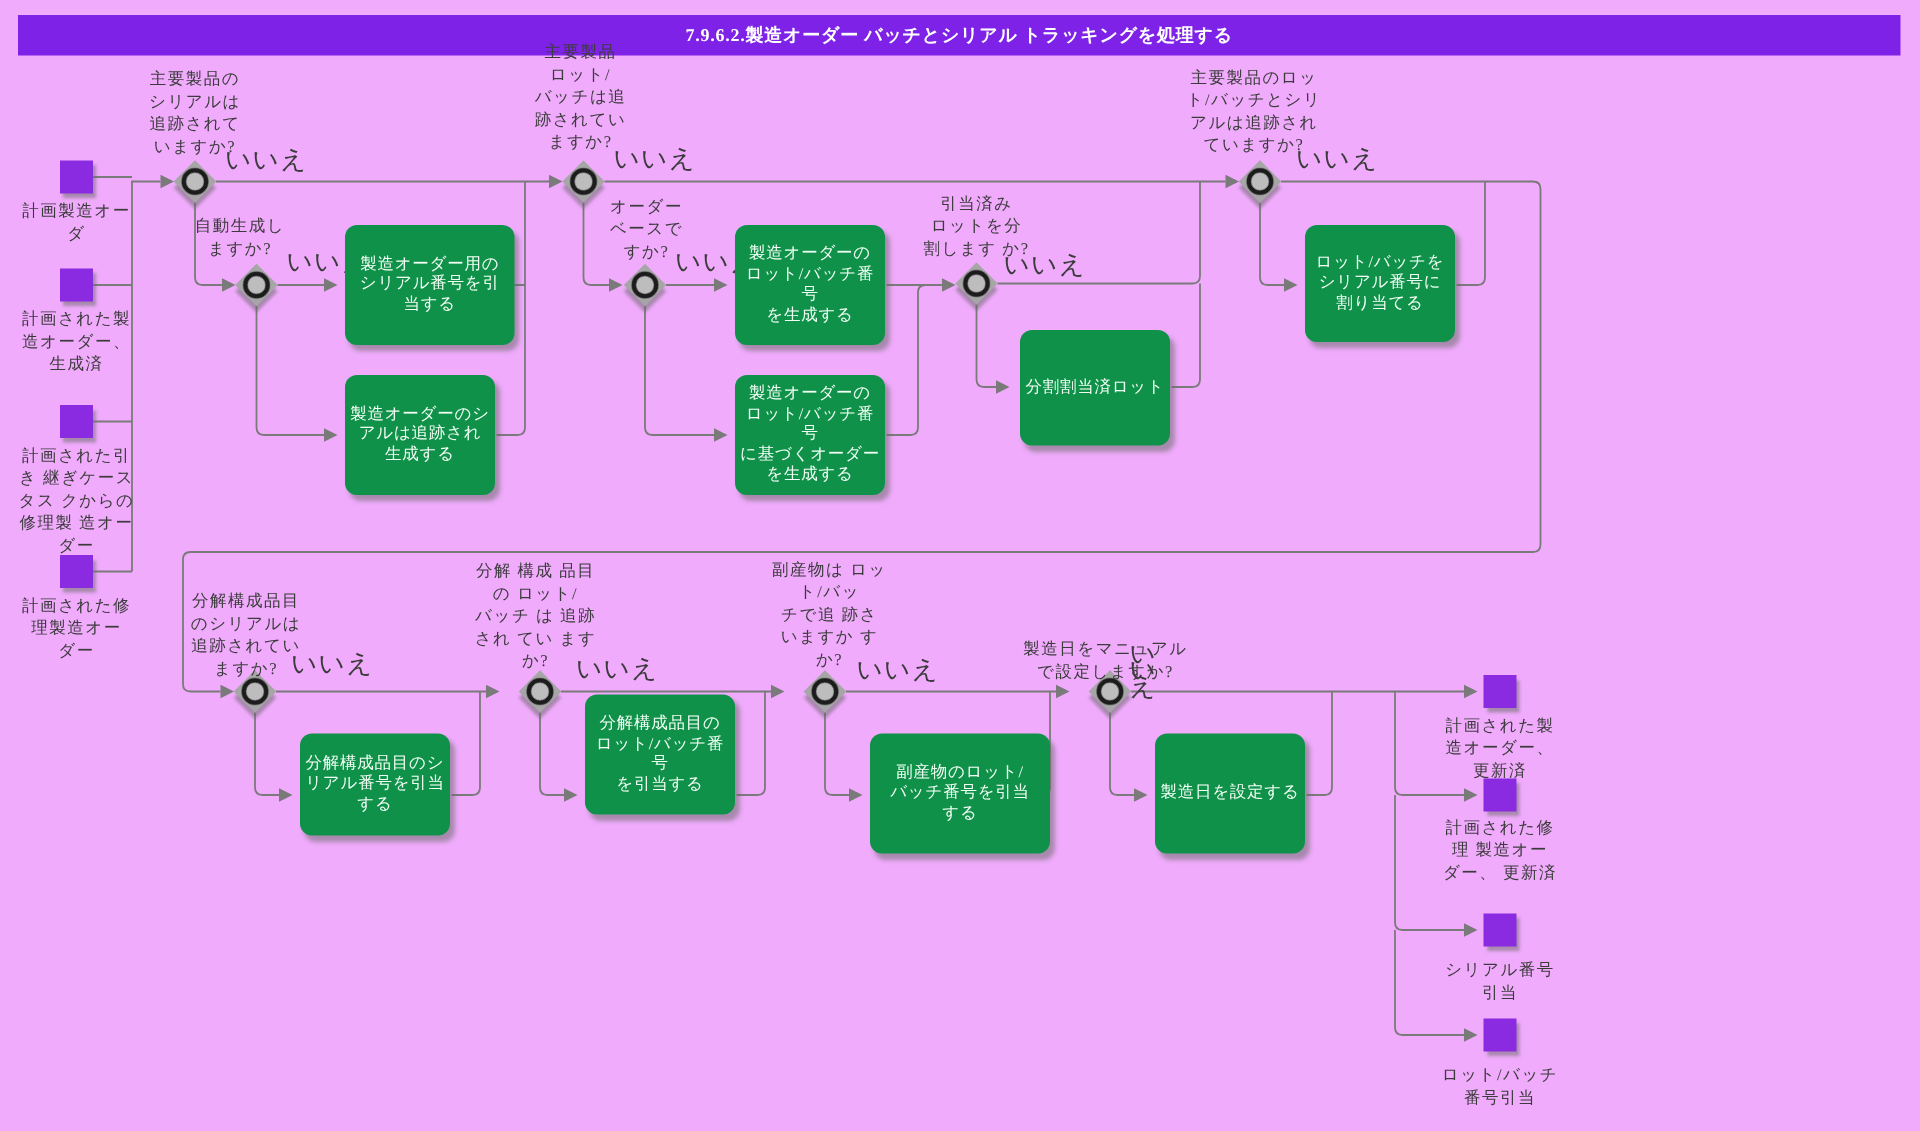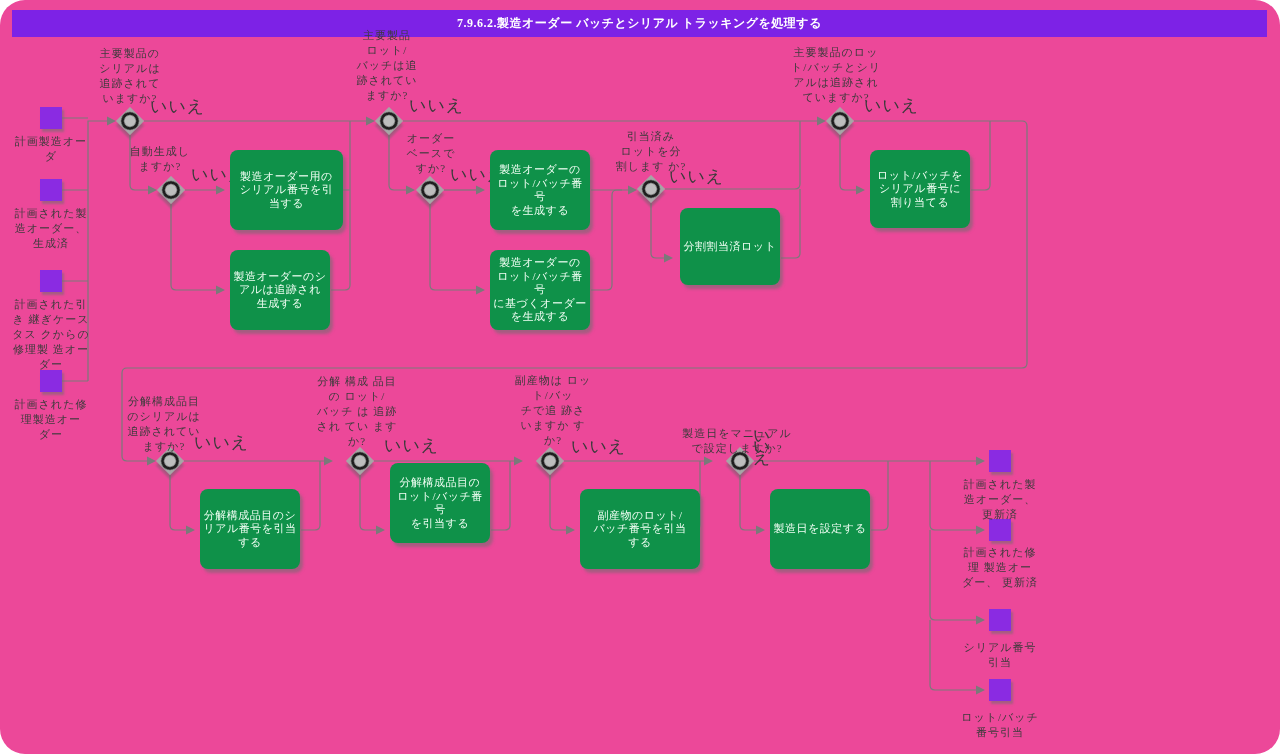--- a/index.html
+++ b/index.html
@@ -1,17 +1,17 @@
 <!DOCTYPE html>
 <html><head>
 <meta charset="utf-8">
 <style>
   html,body{margin:0;padding:0;background:#fff;}
-  #stage{position:relative;width:1280px;height:754px;background:#ec4899;overflow:hidden;
-         font-family:"Liberation Serif","DejaVu Serif",serif;border-radius:25px;}
+  #stage{position:relative;width:1280px;height:754px;background:#f0abfc;overflow:hidden;
+         font-family:"Liberation Serif","DejaVu Serif",serif;}
   .titlebar{position:absolute;left:12px;top:10px;width:1255px;height:27px;background:#7d22e6;
             display:flex;align-items:center;justify-content:center;}
   .titlebar span{color:#fff;font-weight:bold;font-size:12px;letter-spacing:.5px;}
   svg.wires{position:absolute;left:0;top:0;}
   .task{position:absolute;background:#0f9149;border-radius:8px;color:#f2fff5;
         display:flex;align-items:center;justify-content:center;text-align:center;
         font-size:11px;line-height:13.5px;letter-spacing:.5px;white-space:pre-line;
         box-shadow:3px 4px 3px rgba(110,110,110,.55);padding:2px;box-sizing:border-box;}
   .event{position:absolute;width:22px;height:22px;background:#8a2be2;
          box-shadow:2px 3px 2px rgba(110,110,110,.55);}
@@ -203,25 +203,25 @@
   <div class="task" style="left:230px;top:250px;width:100px;height:80px">製造オーダーのシ
 アルは追跡され
 生成する</div>
   <div class="task" style="left:490px;top:150px;width:100px;height:80px">製造オーダーの
 ロット/バッチ番号
 を生成する</div>
   <div class="task" style="left:490px;top:250px;width:100px;height:80px">製造オーダーの
 ロット/バッチ番号
 に基づくオーダー
 を生成する</div>
-  <div class="task" style="left:680px;top:208px;width:100px;height:77px">分割割当済ロット</div>
+  <div class="task" style="left:680px;top:220px;width:100px;height:77px">分割割当済ロット</div>
   <div class="task" style="left:870px;top:150px;width:100px;height:78px">ロット/バッチを
 シリアル番号に
 割り当てる</div>
-  <div class="task" style="left:200px;top:489px;width:100px;height:80px">分解構成品目のシ
+  <div class="task" style="left:200px;top:489px;width:100px;height:68px">分解構成品目のシ
 リアル番号を引当
 する</div>
   <div class="task" style="left:390px;top:463px;width:100px;height:80px">分解構成品目の
 ロット/バッチ番号
 を引当する</div>
   <div class="task" style="left:580px;top:489px;width:120px;height:80px">副産物のロット/
 バッチ番号を引当
 する</div>
   <div class="task" style="left:770px;top:489px;width:100px;height:80px">製造日を設定する</div>
 

